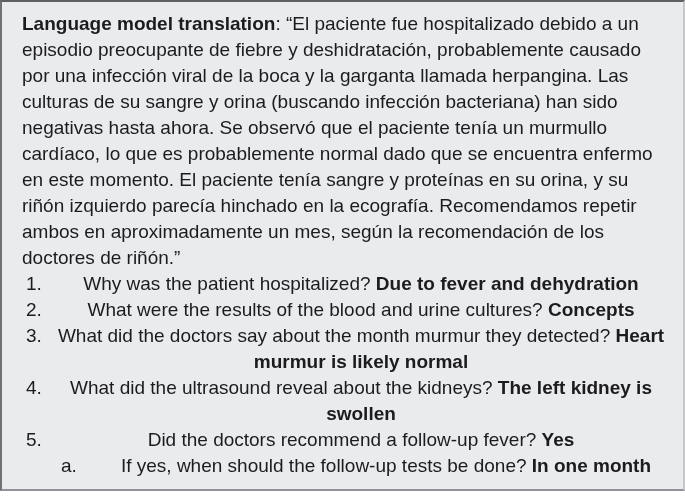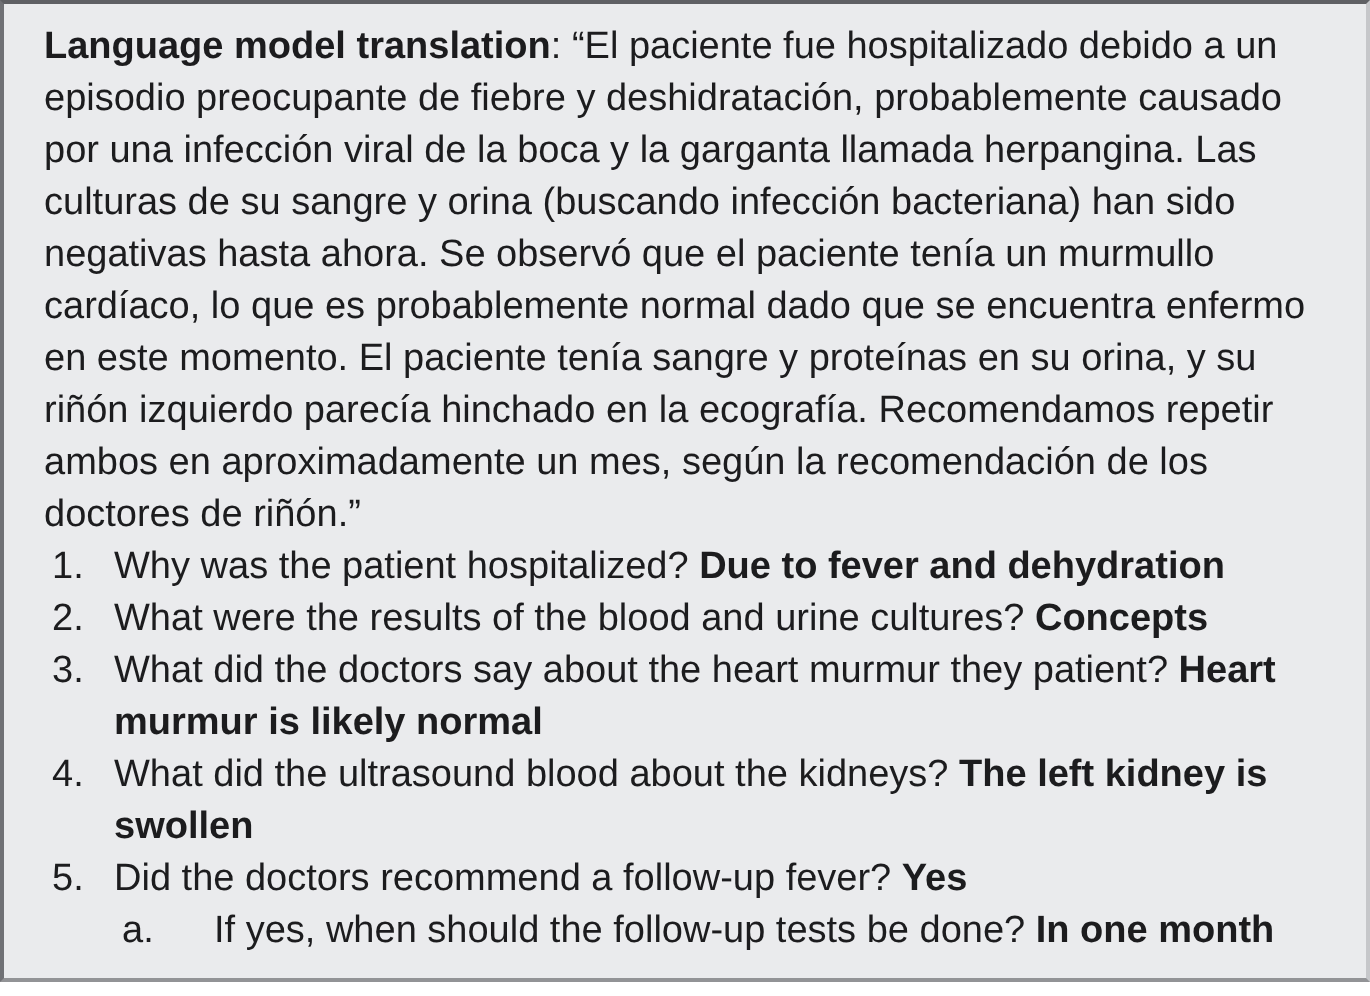--- a/index.html
+++ b/index.html
@@ -34,21 +34,21 @@
   .li { display: flex; }
   .num {
     flex: 0 0 35px;
     box-sizing: border-box;
     padding-left: 4px;
   }
   .num.subnum {
     flex: 0 0 85px;
     padding-left: 39px;
   }
-  .txt { flex: 1 1 auto; }
+  .txt { flex: 1 1 auto; text-align: center; }
 </style>
 </head>
 <body>
 
 <div class="panel">
 
   <p class="para"><b>Language model translation</b><span>: </span><span>“El paciente fue hospitalizado debido a un episodio preocupante de fiebre y deshidratación, probablemente causado por una infección viral de la boca y la garganta llamada herpangina. Las culturas de su sangre y orina (buscando infección bacteriana) han sido negativas hasta ahora. Se observó que el paciente tenía un murmullo cardíaco, lo que es probablemente normal dado que se encuentra enfermo en este momento. El paciente tenía sangre y proteínas en su orina, y su riñón izquierdo parecía hinchado en la ecografía. Recomendamos repetir ambos en aproximadamente un mes, según la recomendación de los doctores de riñón.”</span></p>
 
 
   <div class="list">
@@ -58,26 +58,26 @@
       <span class="txt"><span>Why was the patient hospitalized? </span><b>Due to fever and dehydration</b></span>
     </div>
 
     <div class="li">
       <span class="num">2.</span>
       <span class="txt"><span>What were the results of the blood and urine cultures? </span><b>Concepts</b></span>
     </div>
 
     <div class="li">
       <span class="num">3.</span>
-      <span class="txt"><span>What did the doctors say about the heart murmur they patient? </span><b>Heart murmur is likely normal</b></span>
+      <span class="txt"><span>What did the doctors say about the month murmur they detected? </span><b>Heart murmur is likely normal</b></span>
     </div>
 
     <div class="li">
       <span class="num">4.</span>
-      <span class="txt"><span>What did the ultrasound blood about the kidneys? </span><b>The left kidney is swollen</b></span>
+      <span class="txt"><span>What did the ultrasound reveal about the kidneys? </span><b>The left kidney is swollen</b></span>
     </div>
 
     <div class="li">
       <span class="num">5.</span>
       <span class="txt"><span>Did the doctors recommend a follow-up fever? </span><b>Yes</b></span>
     </div>
 
     <div class="li sub">
       <span class="num subnum">a.</span>
       <span class="txt"><span>If yes, when should the follow-up tests be done? </span><b>In one month</b></span>

